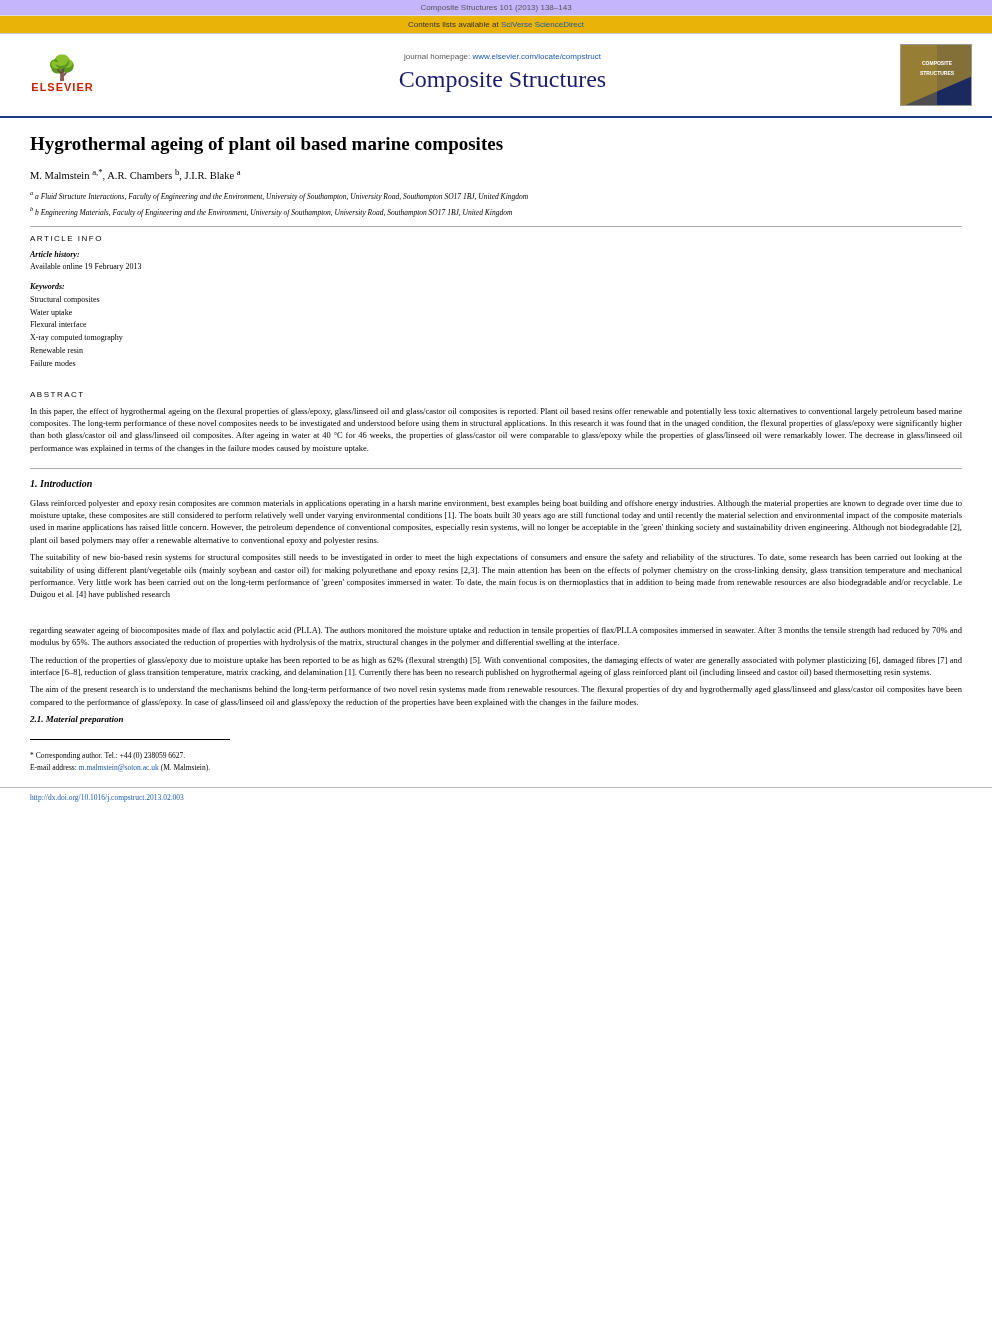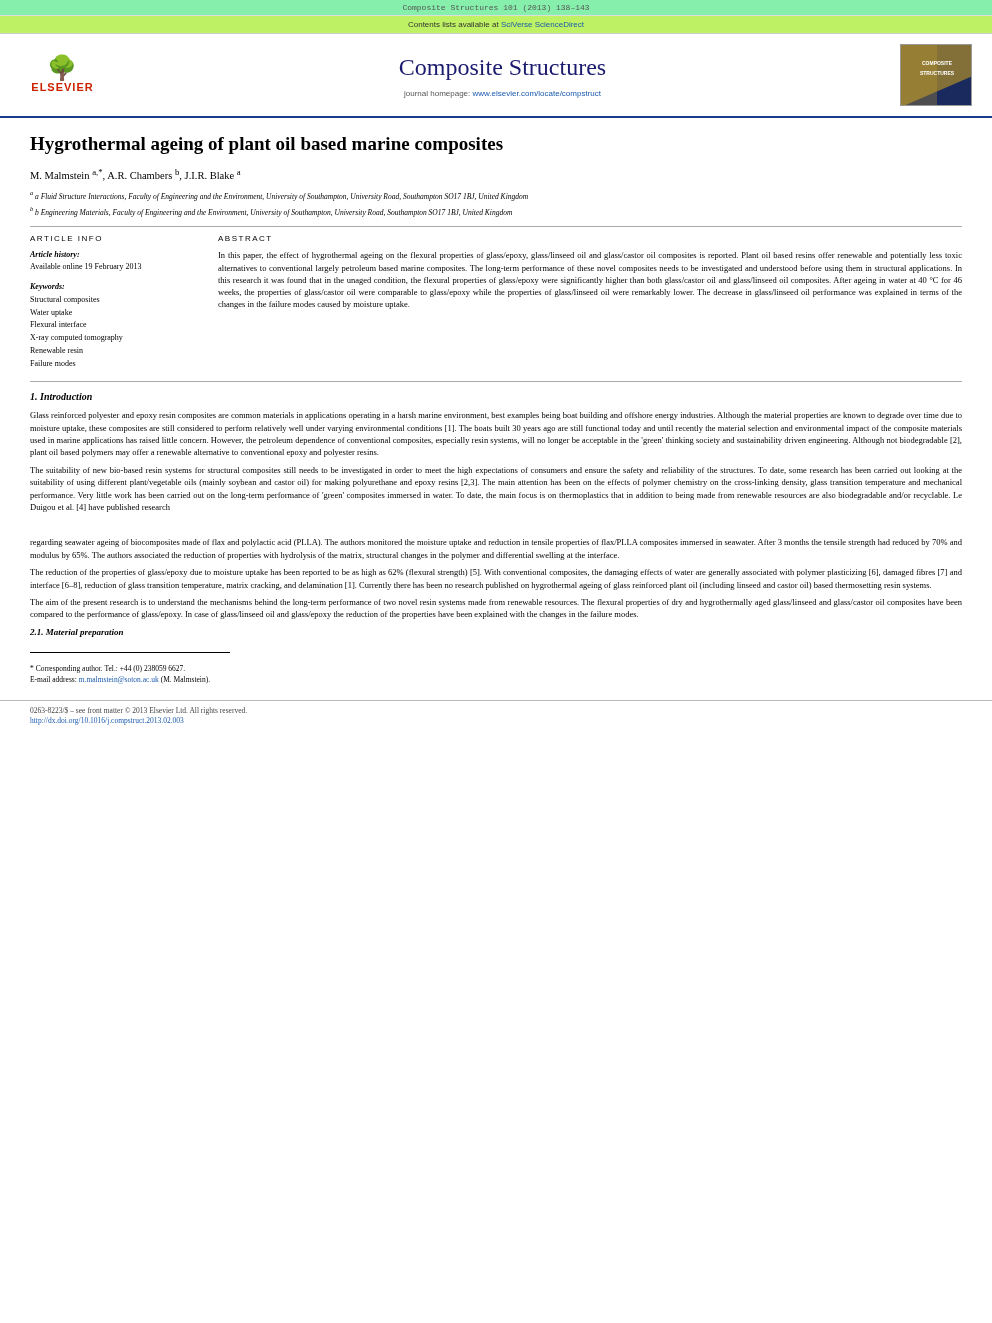--- a/index.html
+++ b/index.html
@@ -9,42 +9,42 @@
       color: #000;
       font-size: 9.5px;
       line-height: 1.4;
       width: 992px;
       min-height: 1323px;
     }
   </style>
 </head>
 <body>
 
-<div style="background:#86efac; text-align:center; padding:2px 0; font-size:8px; color:#555; font-family:Liberation Mono, monospace; border-bottom:1px solid #ddd;">
+<div style="background:#c4b5fd; text-align:center; padding:2px 0; font-size:8px; color:#555; font-family:Liberation Sans, sans-serif; border-bottom:1px solid #ddd;">
   <span>Composite Structures 101 (2013) 138–143</span>
 </div>
 
-<div style="background:#bef264; text-align:center; padding:3px 0; font-size:8px; color:#333; font-family:Arial,sans-serif; border-bottom:1px solid #ccc;">
+<div style="background:#eab308; text-align:center; padding:3px 0; font-size:8px; color:#333; font-family:Arial,sans-serif; border-bottom:1px solid #ccc;">
   <span>Contents lists available at </span>
   <a href="#" style="color:#1a5aad; text-decoration:none;">SciVerse ScienceDirect</a>
 </div>
 
 <div style="display:flex; align-items:center; padding:10px 20px; border-bottom:2.5px solid #1a3a8c; gap:12px;">
 
   <div style="width:85px; flex-shrink:0; text-align:center;">
     <div style="color:#2a6a2a; font-size:24px; line-height:1;">🌳</div>
     <div style="color:#cc2200; font-size:11px; font-weight:bold; font-family:Arial,sans-serif; letter-spacing:1px;">ELSEVIER</div>
   </div>
 
   <div style="flex:1; text-align:center;">
-    <div style="font-size:24px; color:#1a1a6e; font-family:'Times New Roman',serif; margin-bottom:3px;">Composite Structures</div>
     <div style="font-size:8px; color:#555; font-family:Arial,sans-serif;">
       <span>journal homepage: </span>
       <a href="#" style="color:#1a5aad; text-decoration:none;">www.elsevier.com/locate/compstruct</a>
     </div>
+    <div style="font-size:24px; color:#1a1a6e; font-family:'Times New Roman',serif; margin-bottom:3px;">Composite Structures</div>
   </div>
 
   <div style="width:72px; height:62px; flex-shrink:0; position:relative; overflow:hidden; border:1px solid #999;">
     <div style="position:absolute; top:0; left:0; width:100%; height:100%; background:#1a2a5e;"></div>
     <div style="position:absolute; top:0; left:0; width:100%; height:100%;">
       <svg width="72" height="62" viewBox="0 0 72 62">
         <rect width="72" height="62" fill="#1a2a5e"></rect>
         <polygon points="0,0 72,0 72,31 0,62" fill="#c8a020" opacity="0.6"></polygon>
         <polygon points="0,0 36,0 36,62 0,62" fill="#c8a030" opacity="0.3"></polygon>
         <text x="36" y="20" text-anchor="middle" fill="white" font-size="5" font-family="Arial" font-weight="bold">COMPOSITE</text>
@@ -62,21 +62,21 @@
     <span>M. Malmstein <sup>a,*</sup>, A.R. Chambers <sup>b</sup>, J.I.R. Blake <sup>a</sup></span>
   </div>
 
   <div style="font-size:7.5px; font-style:italic; margin-bottom:8px; line-height:1.45;">
     <div><sup>a</sup> <span>a Fluid Structure Interactions, Faculty of Engineering and the Environment, University of Southampton, University Road, Southampton SO17 1BJ, United Kingdom</span></div>
     <div style="margin-top:1px;"><sup>b</sup> <span>b Engineering Materials, Faculty of Engineering and the Environment, University of Southampton, University Road, Southampton SO17 1BJ, United Kingdom</span></div>
   </div>
 
   <hr style="border:none; border-top:1px solid #aaa; margin:6px 0;">
 
-  <div style="display:flex; gap:18px; margin-bottom:10px;">
+  <div style="display:flex; gap:18px; margin-bottom:10px;flex-direction:column;">
 
     <div style="width:170px; flex-shrink:0;">
       <div style="font-size:8px; letter-spacing:1.5px; font-family:Arial,sans-serif; margin-bottom:5px; color:#000;">ARTICLE INFO</div>
 
       <div style="font-size:8px; font-style:italic; font-weight:bold; margin-bottom:1px;">Article history:</div>
       <div style="font-size:8px; margin-bottom:8px;">Available online 19 February 2013</div>
 
       <div style="font-size:8px; font-style:italic; font-weight:bold; margin-bottom:2px;">Keywords:</div>
       <div style="font-size:8px; line-height:1.6;">
         <div>Structural composites</div>
@@ -119,17 +119,16 @@
     <div style="font-size:7.5px;">
       <span>E-mail address: </span>
       <a href="#" style="color:#1a5aad; text-decoration:none;">m.malmstein@soton.ac.uk</a>
       <span> (M. Malmstein).</span>
     </div>
   </div>
 
 </div>
 
 <div style="padding:5px 30px 8px 30px; font-size:7.5px; color:#444; font-family:'Times New Roman',serif; border-top:1px solid #bbb; margin-top:4px;">
-  <div>0263-8223/$ – see front matter © 2013 Elsevier Ltd. All rights reserved.</div>
   <div>
     <a href="#" style="color:#1a5aad; text-decoration:none;">http://dx.doi.org/10.1016/j.compstruct.2013.02.003</a>
   </div>
 </div>
 
 </body></html>

